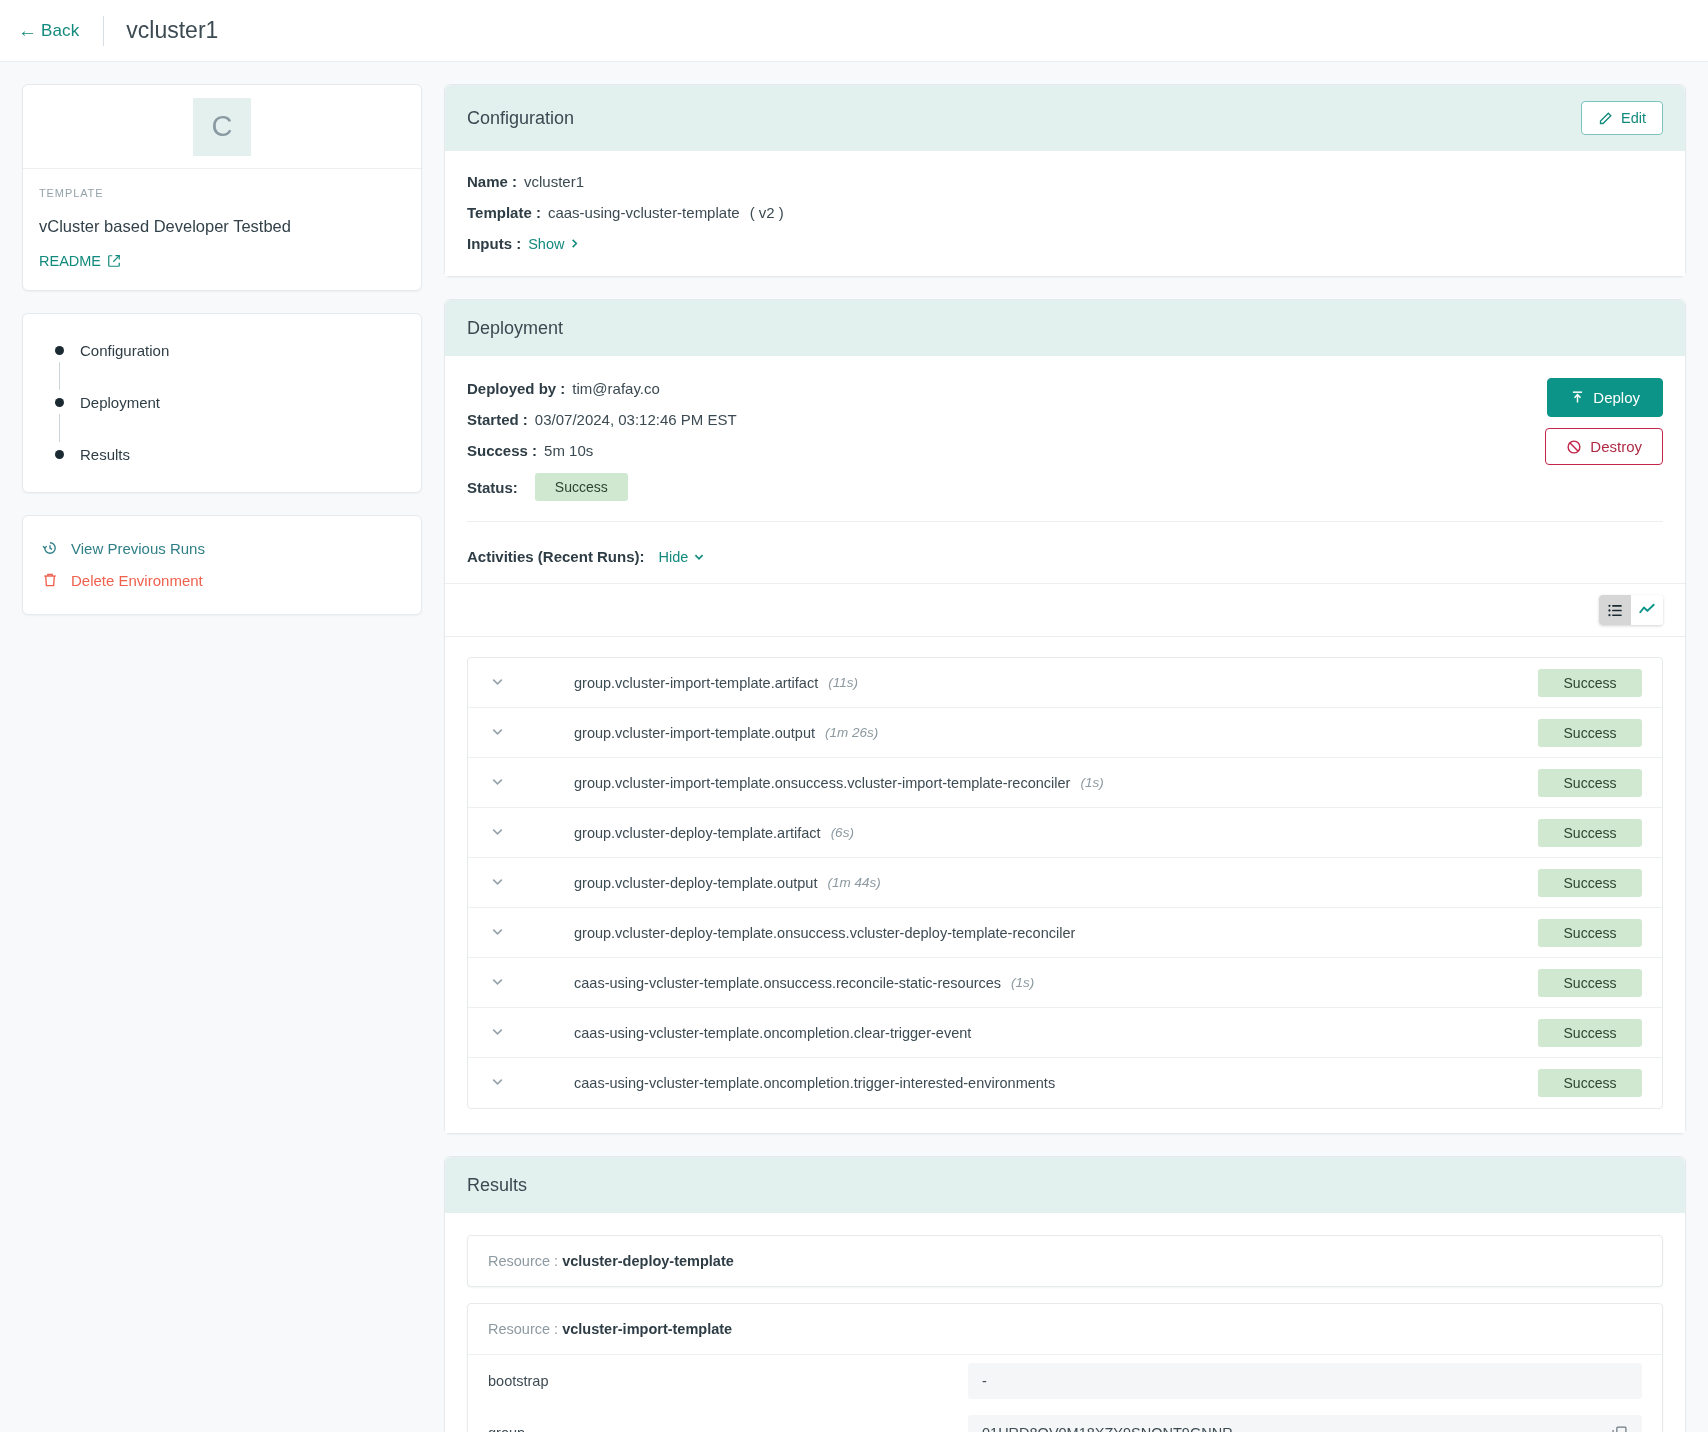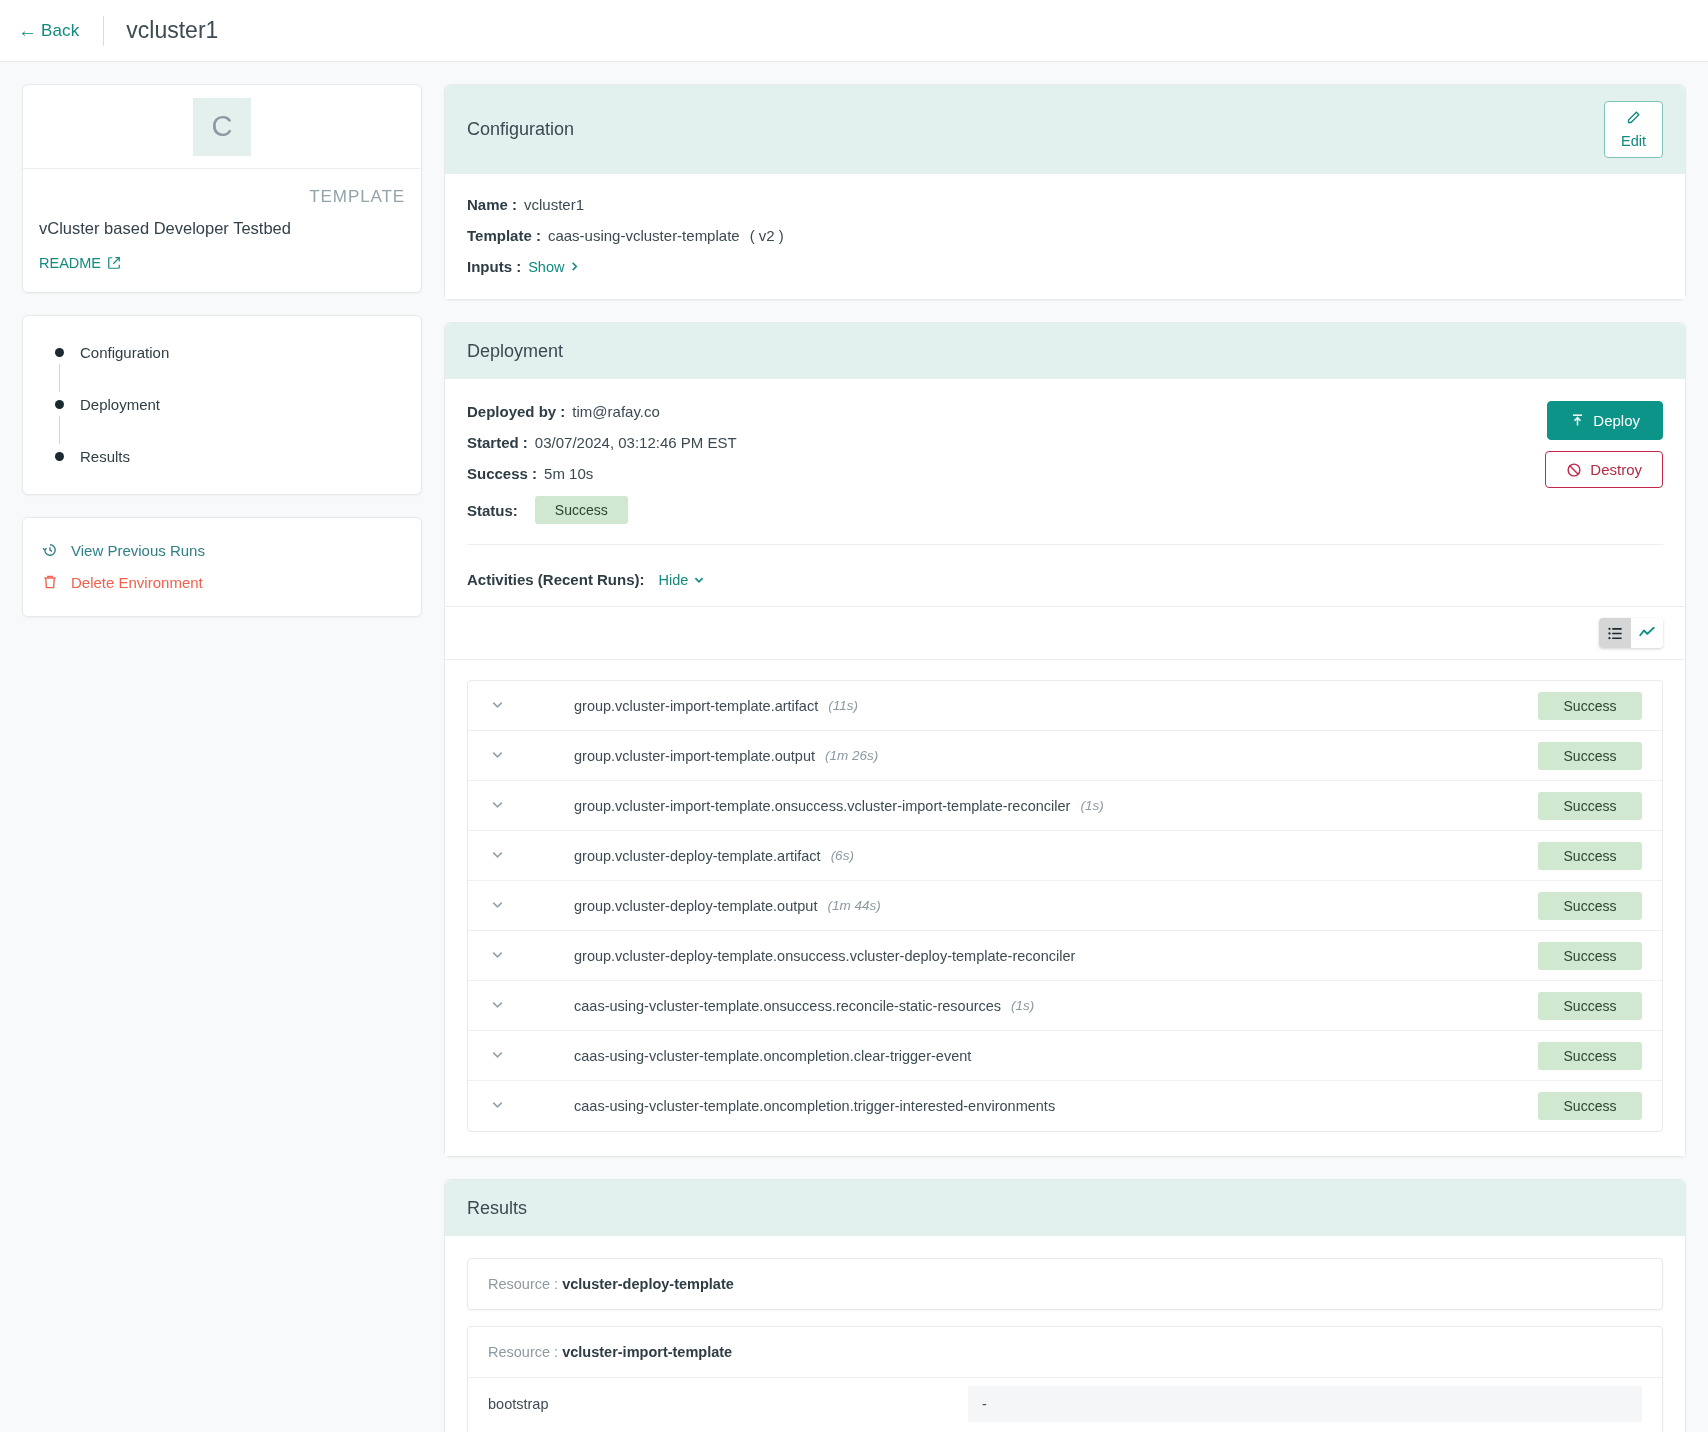--- a/index.html
+++ b/index.html
@@ -49,23 +49,22 @@
     height: 84px; display: flex; align-items: center; justify-content: center;
     border-bottom: 1px solid #eceff1;
   }
   .tpl-avatar {
     width: 58px; height: 58px; background: #e4f0ee;
     display: flex; align-items: center; justify-content: center;
     color: #8a9aa2; font-size: 29px; font-weight: 400;
   }
   .tpl-body { padding: 18px 16px 20px 16px; }
   .tpl-kicker {
-    font-size: 17px; letter-spacing: .9px; color: #94a3aa; text-transform: uppercase;
-    margin-bottom: 12px;
-    text-align: right;
+    font-size: 11px; letter-spacing: .9px; color: #94a3aa; text-transform: uppercase;
+    margin-bottom: 18px;
   }
   .tpl-name { font-size: 16.5px; color: #33424a; margin-bottom: 16px; }
   .tpl-desc { font-size: 14.5px; line-height: 1.45; color: #42525a; margin-bottom: 18px; }
   .readme-link {
     display: inline-flex; align-items: center; gap: 6px;
     color: #128a7d; font-size: 14.5px; cursor: pointer;
   }
 
   
   .steps-card { padding: 24px 18px 26px 18px; margin-bottom: 22px; }
@@ -95,21 +94,21 @@
   }
   .panel-title { font-size: 18px; color: #3b4a52; font-weight: 400; }
   .panel-body { background: #fff; padding: 22px 22px 24px 22px; }
 
   .btn {
     display: inline-flex; align-items: center; gap: 8px;
     font-size: 14.5px; border-radius: 4px; cursor: pointer;
     padding: 8px 16px; background: #fff; border: 1px solid #4aa9a0; color: #128a7d;
     font-family: inherit;
   }
-  .btn-edit { border-color: #7cc3bc; flex-direction: column; }
+  .btn-edit { border-color: #7cc3bc; }
   .btn-deploy {
     background: #0d9488; border: 1px solid #0d9488; color: #fff;
     padding: 10px 22px; font-size: 15px;
   }
   .btn-destroy {
     background: #fff; border: 1px solid #c2274a; color: #b02a44;
     padding: 9px 20px; font-size: 15px;
   }
 
   

